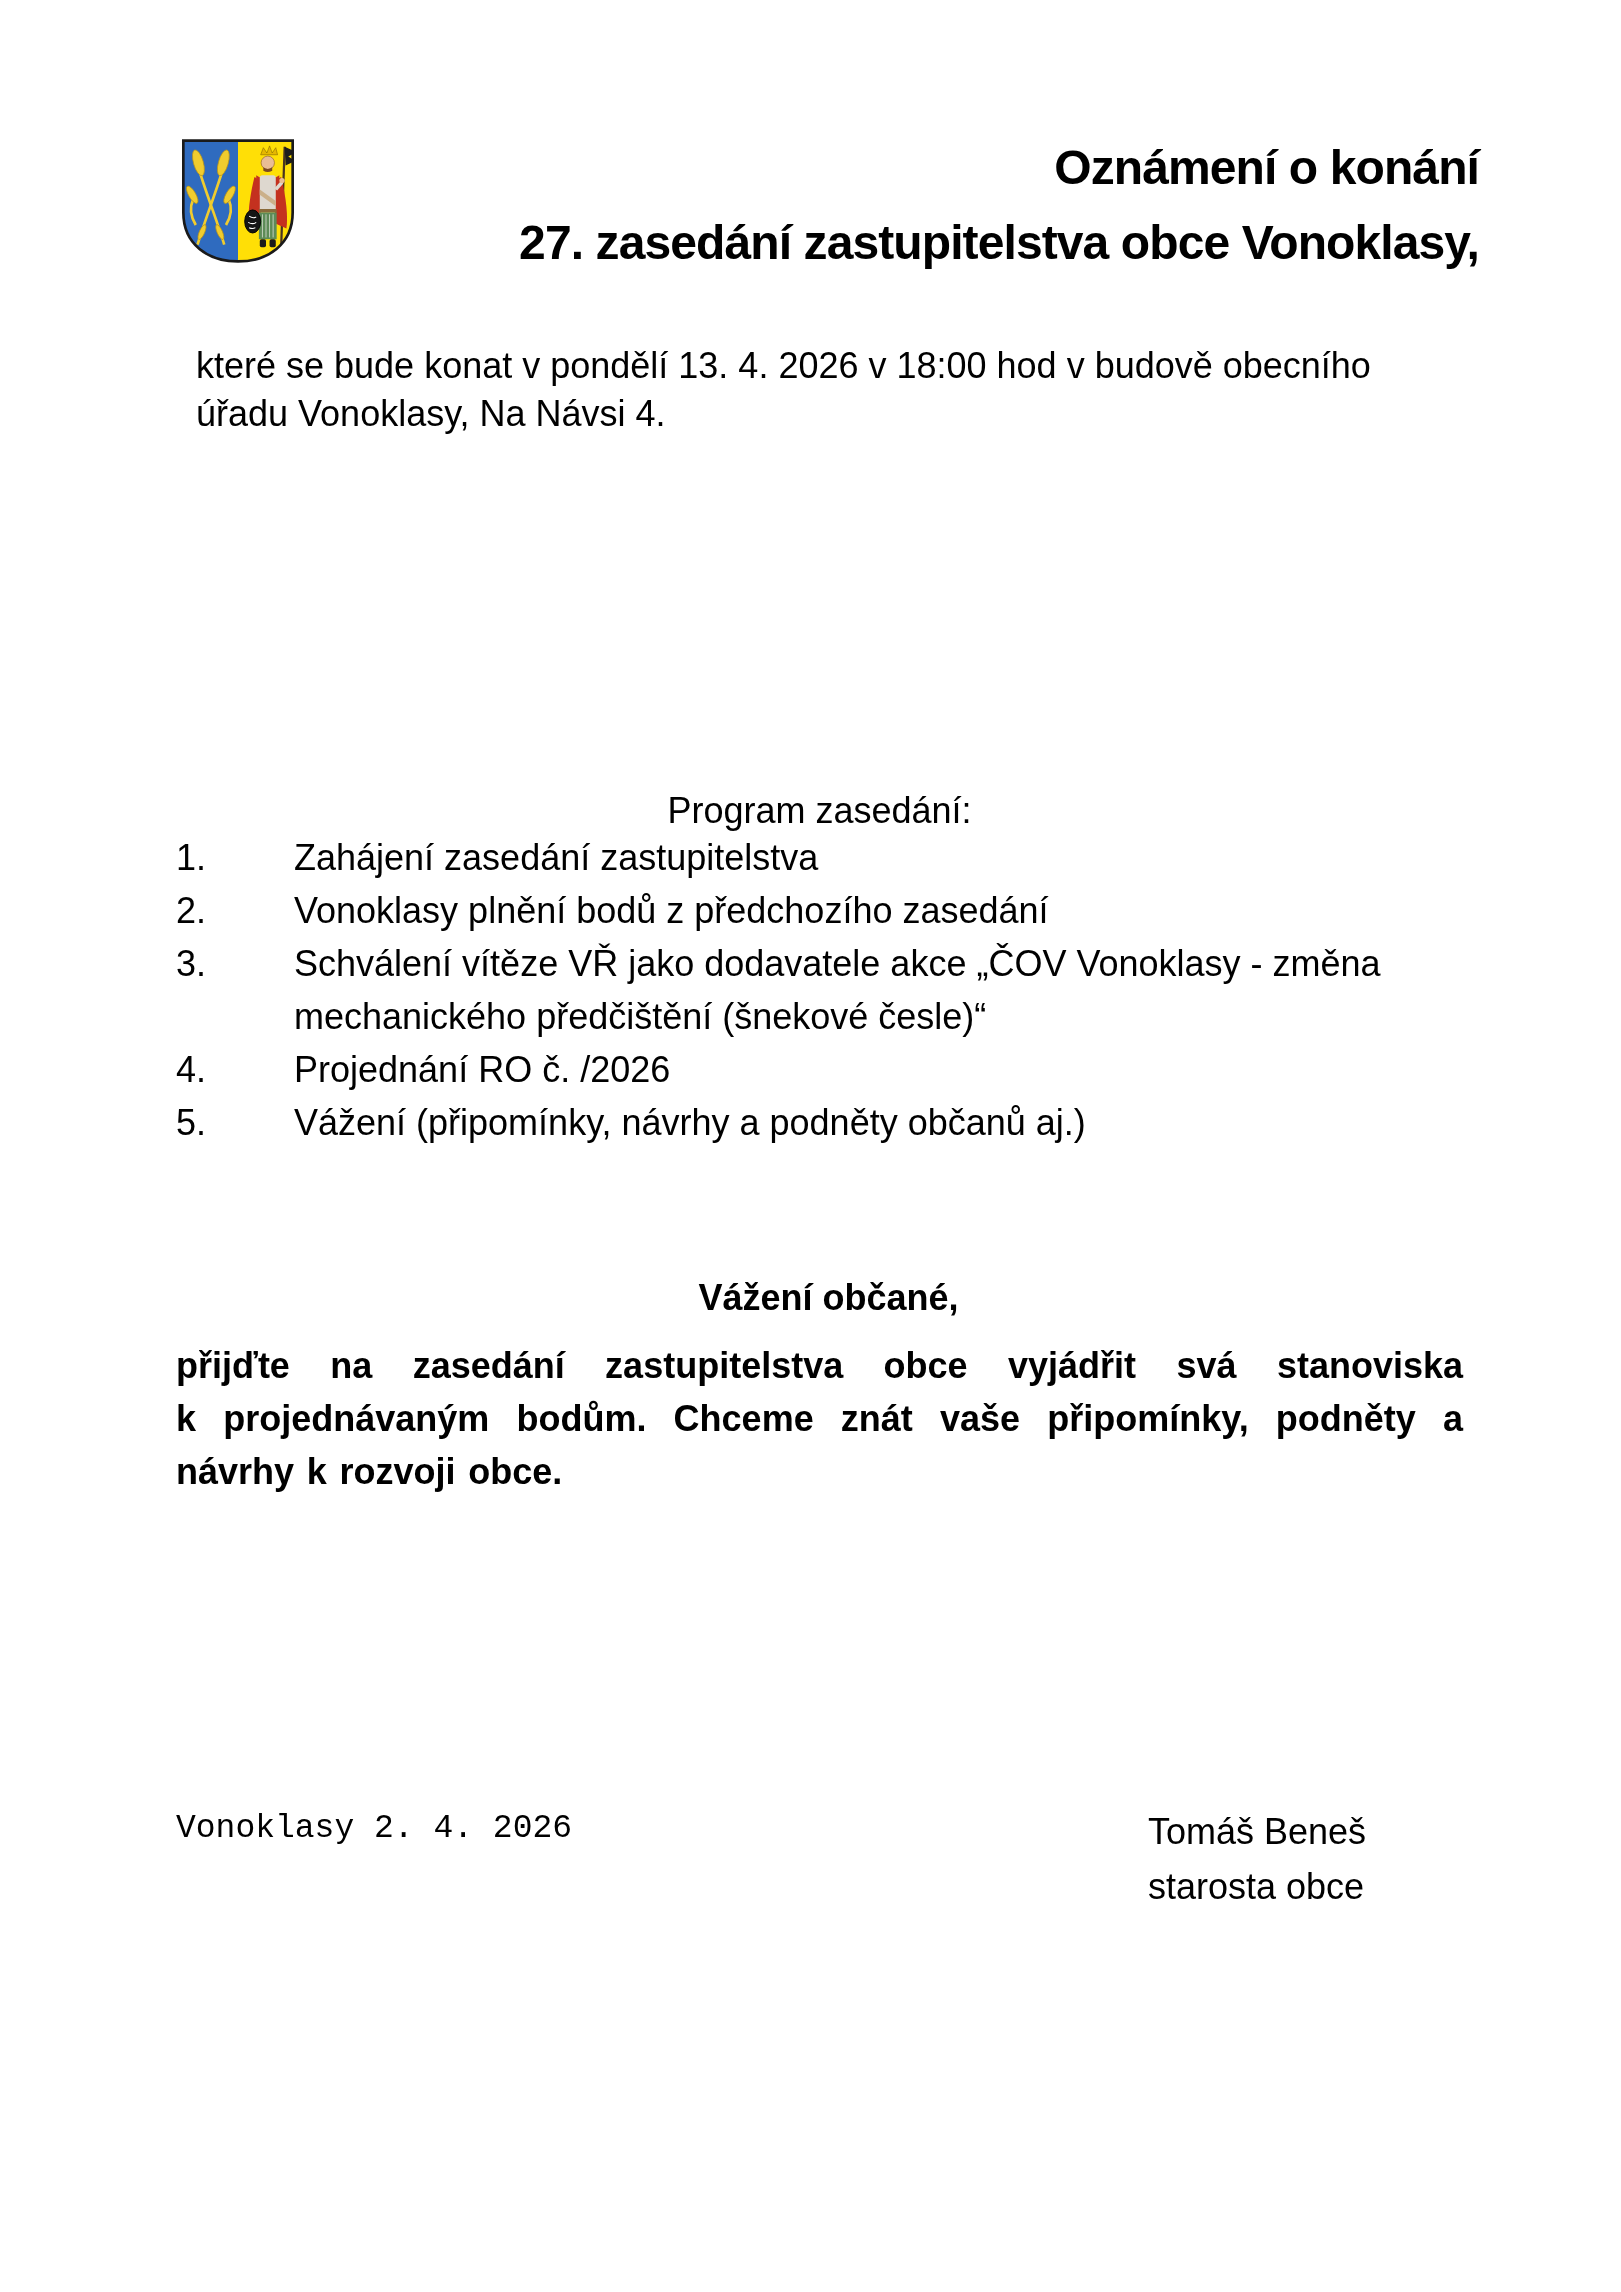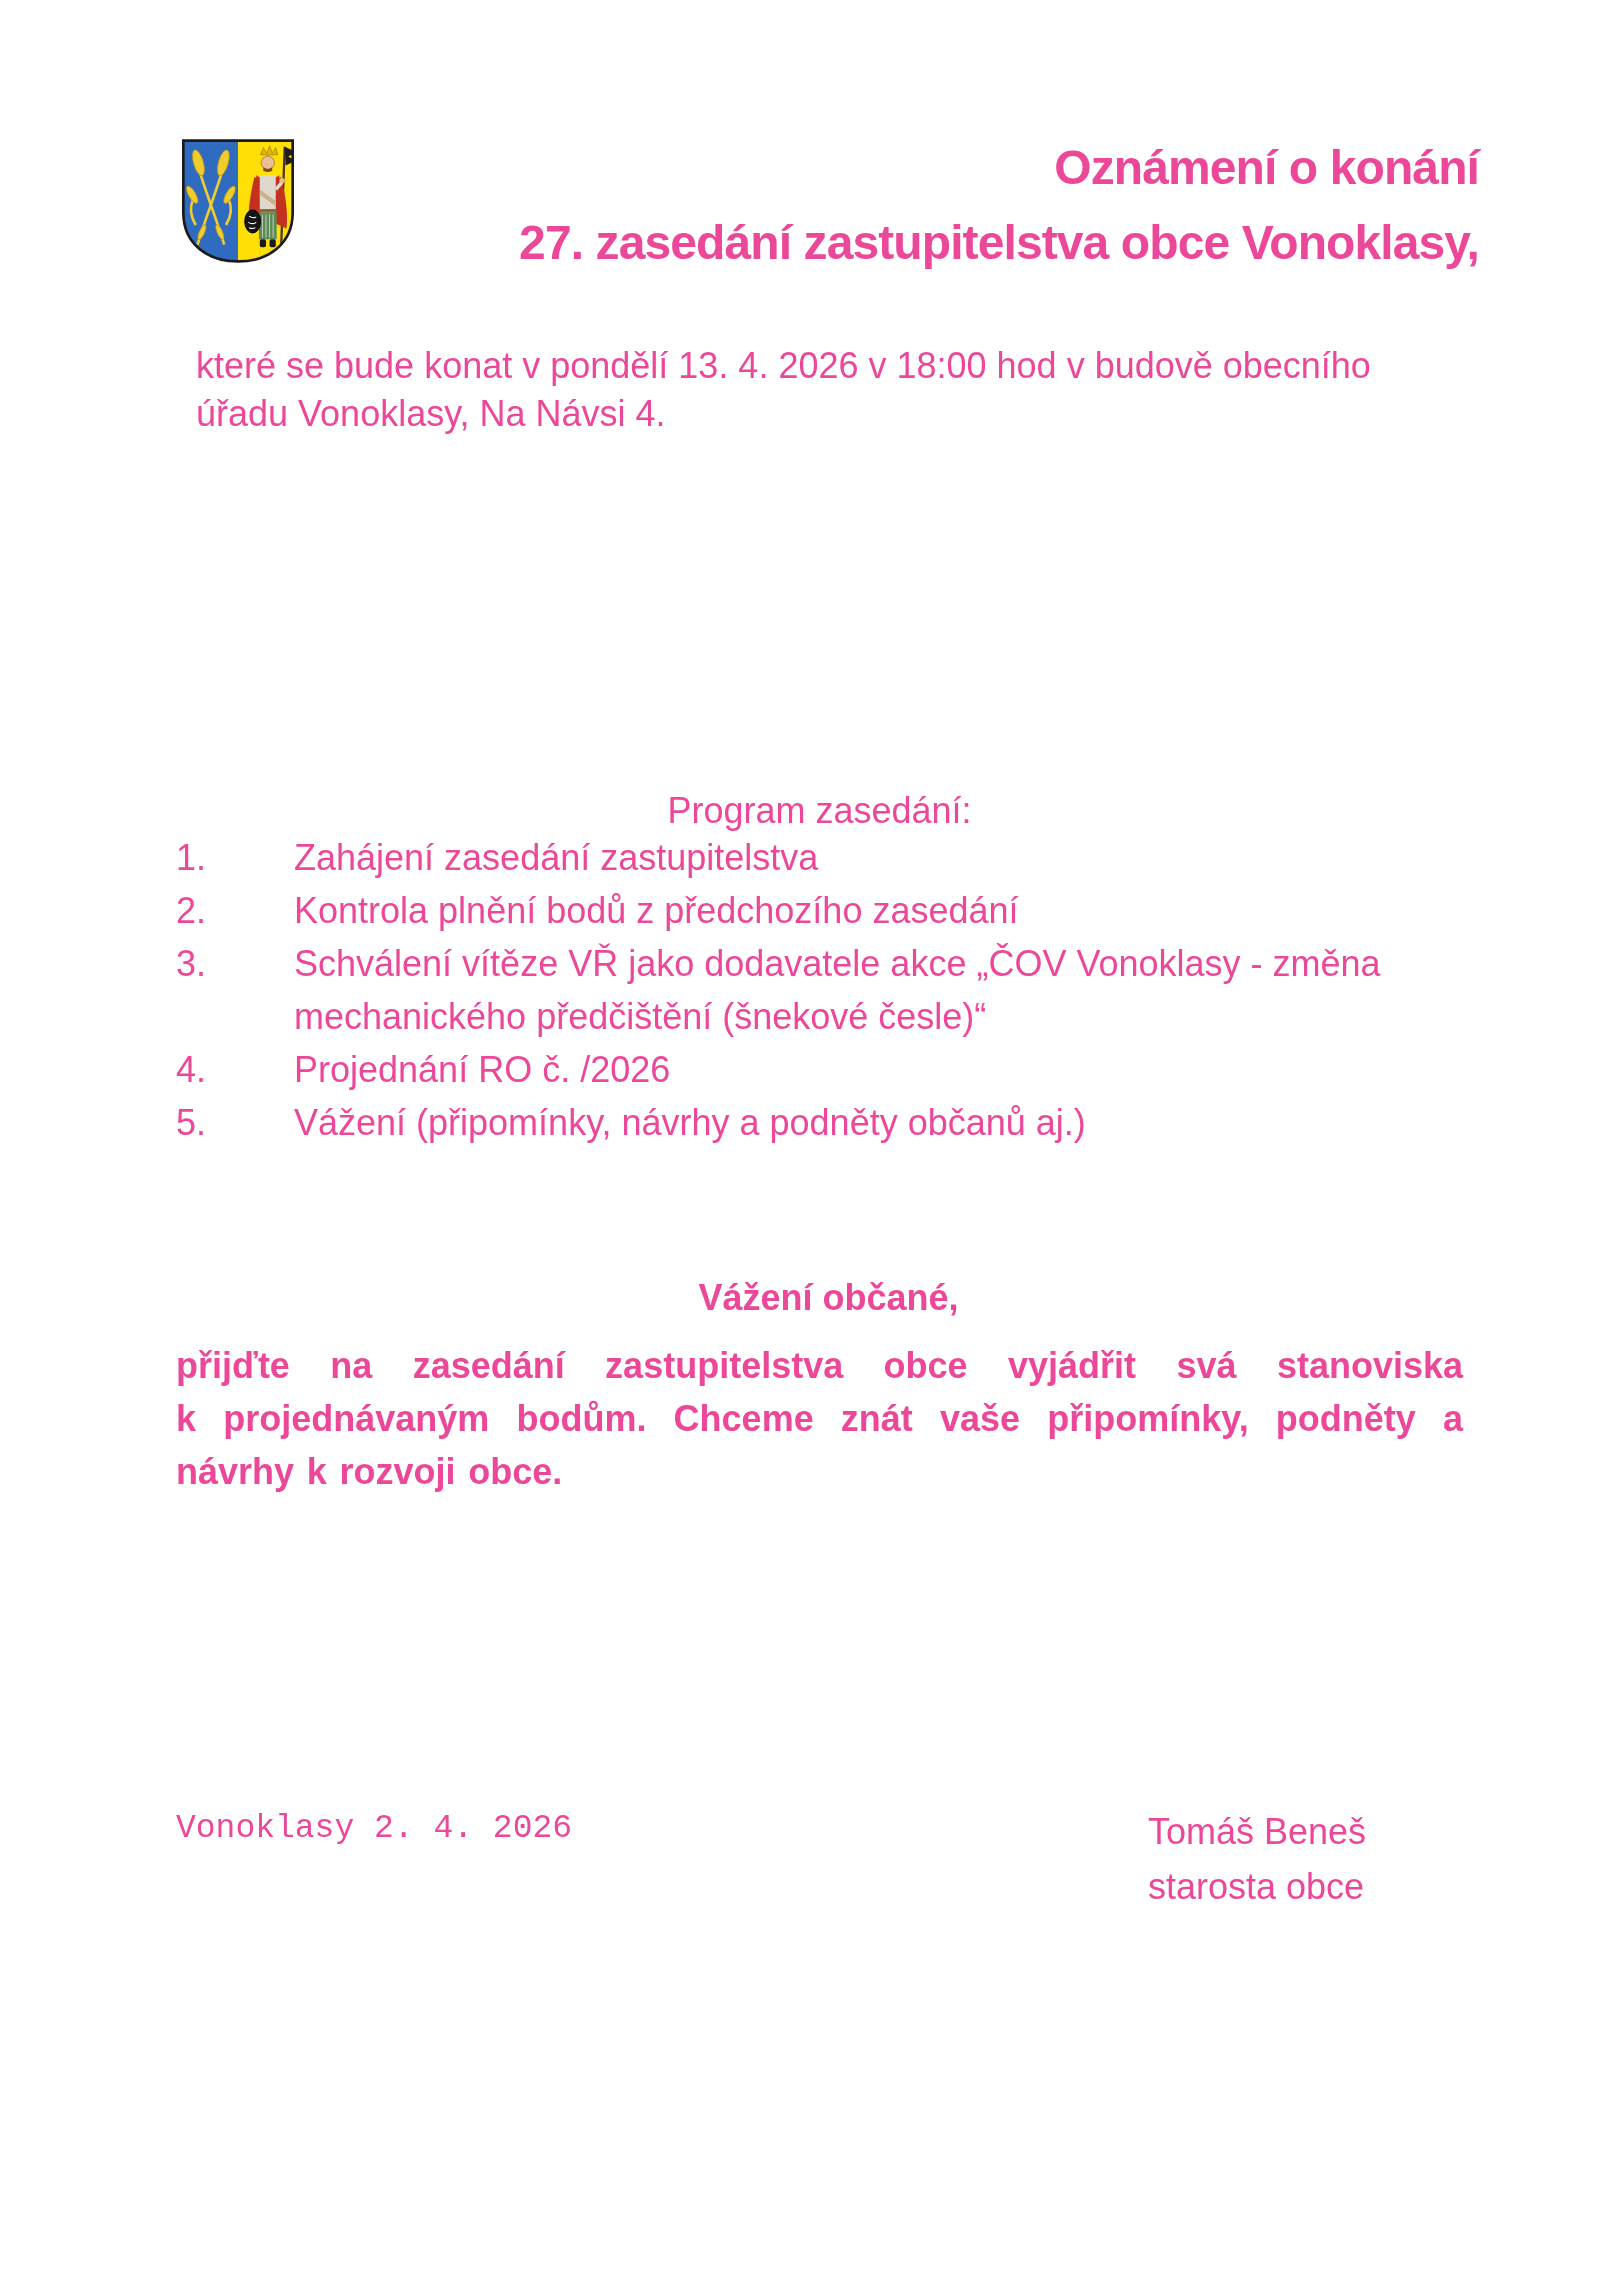--- a/index.html
+++ b/index.html
@@ -1,21 +1,21 @@
 <!DOCTYPE html>
 <html lang="cs" style="font-size:14.3px"><head>
 <meta charset="utf-8">
 <style>
   html, body { margin: 0; padding: 0; background: #ffffff; }
   .page {
     position: relative;
     width: 1622px;
     height: 2293px;
     background: #ffffff;
-    color: #ec4899;
+    color: #000000;
     font-family: "Liberation Sans", sans-serif;
     overflow: hidden;
   }
   .doc-title {
     position: absolute;
     top: 130px;
     left: 178px;
     right: 143px;
     text-align: right;
     font-size: 48px;
@@ -177,21 +177,21 @@
 
   <div class="program-heading">Program zasedání:</div>
 
   <div class="program-list">
     <div class="program-item">
       <span>1.</span>
       <span>Zahájení zasedání zastupitelstva</span>
     </div>
     <div class="program-item">
       <span>2.</span>
-      <span>Kontrola plnění bodů z předchozího zasedání</span>
+      <span>Vonoklasy plnění bodů z předchozího zasedání</span>
     </div>
     <div class="program-item">
       <span>3.</span>
       <span>Schválení vítěze VŘ jako dodavatele akce „ČOV Vonoklasy - změna mechanického předčištění (šnekové česle)“</span>
     </div>
     <div class="program-item">
       <span>4.</span>
       <span>Projednání RO č. /2026</span>
     </div>
     <div class="program-item">

